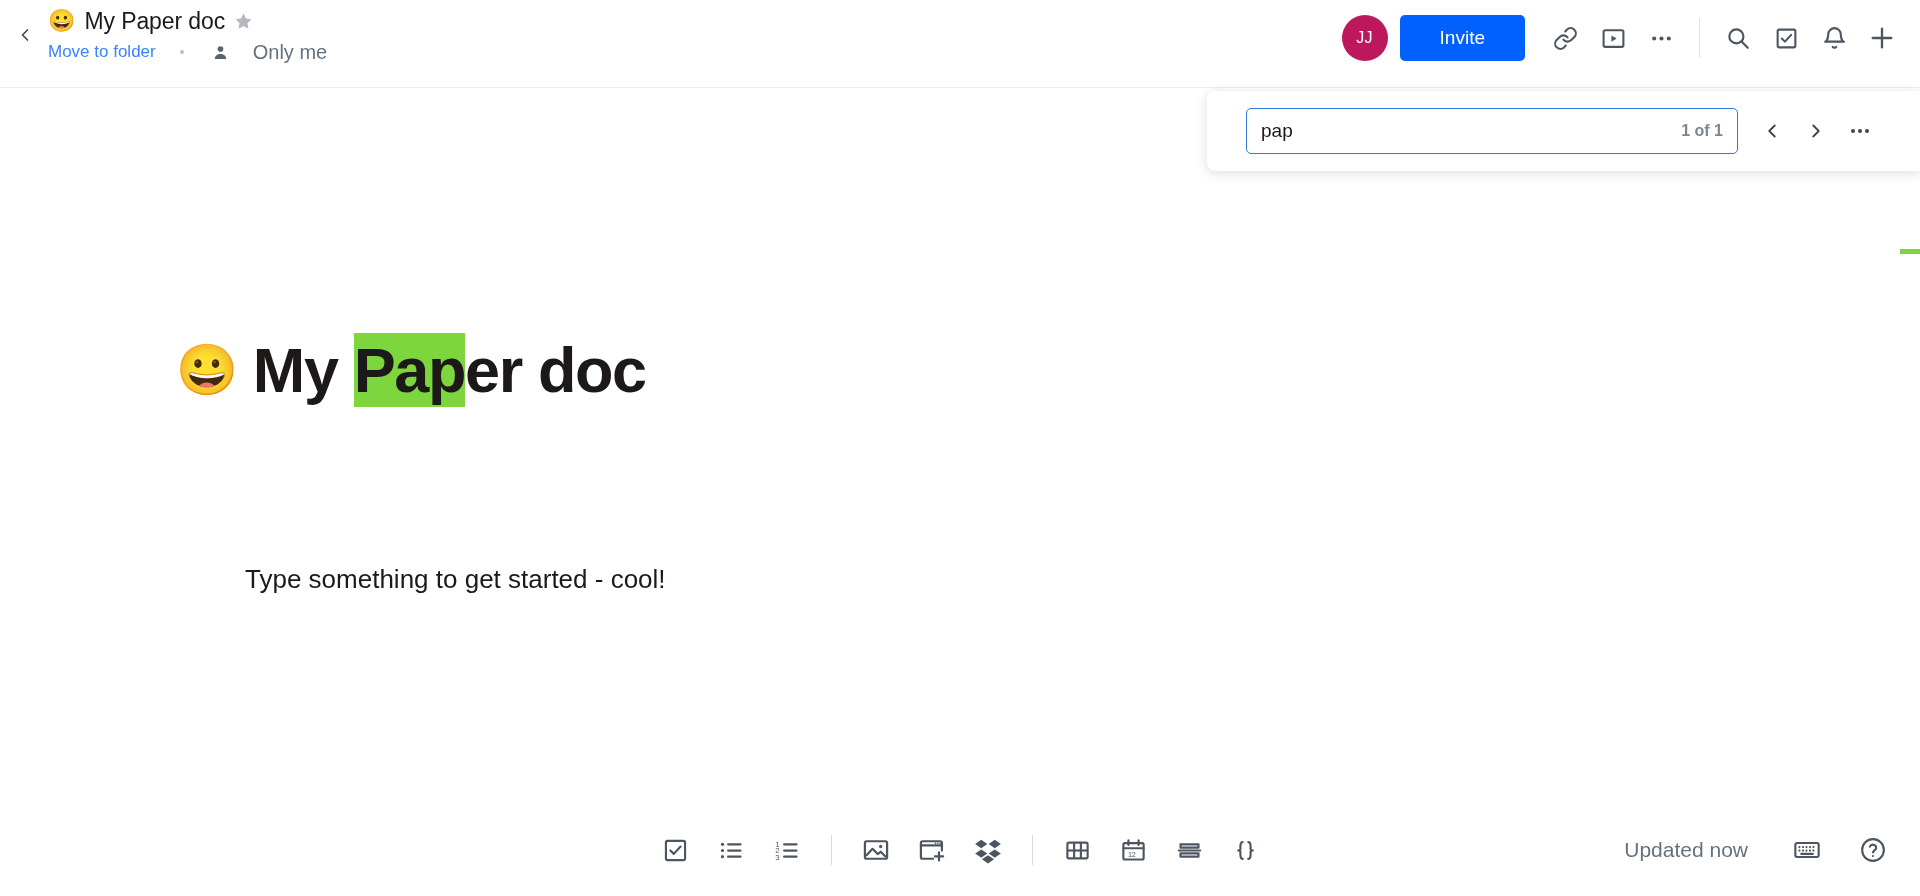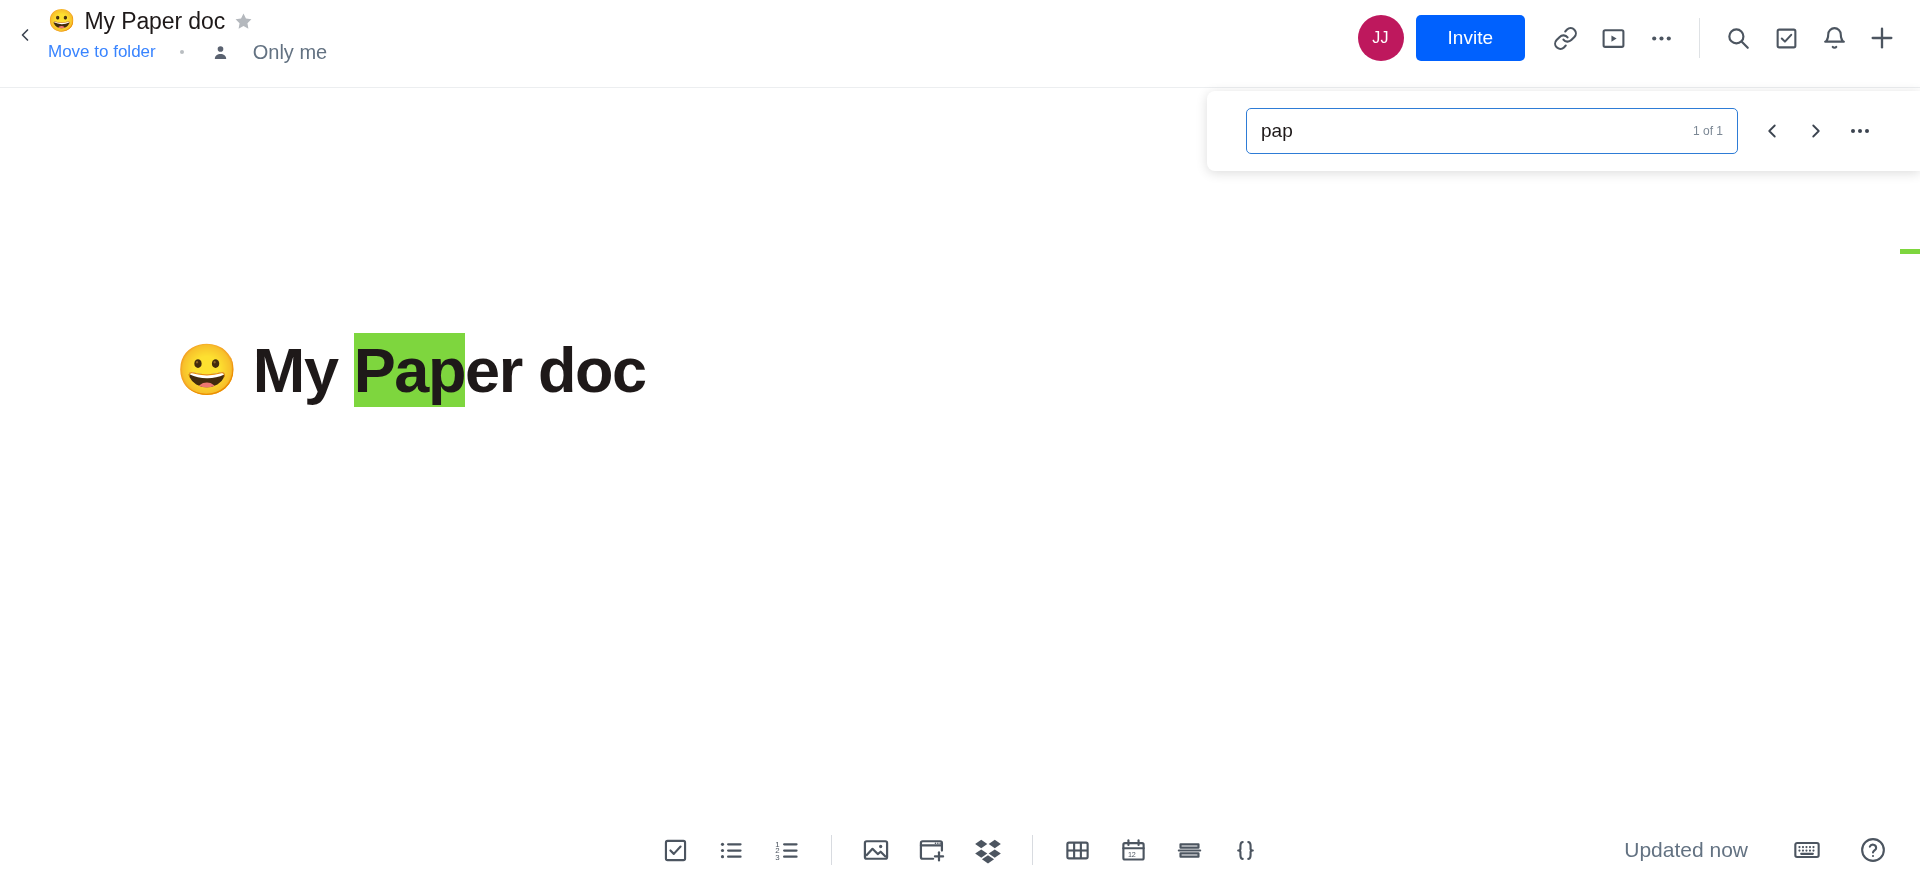--- a/index.html
+++ b/index.html
@@ -89,21 +89,21 @@
     background: #be185d;
     color: #fff;
     font-size: 16px;
     display: flex; align-items: center; justify-content: center;
     cursor: pointer;
     margin-right: 12px;
     letter-spacing: 0.3px;
   }
   .invite-btn {
     height: 46px;
-    padding: 0 32px;
+    padding: 0 40px;
     background: #0061fe;
     color: #ffffff;
     border: none;
     border-radius: 5px;
     font-size: 19px;
     font-family: "Liberation Sans", sans-serif;
     cursor: pointer;
     margin-right: 16px;
   }
   .icon-btn {
@@ -148,24 +148,25 @@
   .find-input {
     flex: 1;
     border: none;
     outline: none;
     font-size: 19px;
     font-family: "Liberation Sans", sans-serif;
     color: #1e1919;
     background: transparent;
   }
   .find-count {
-    font-size: 12px;
+    font-size: 16px;
     color: #7b8794;
     white-space: nowrap;
     margin-left: 8px;
+    font-weight: bold;
   }
   .find-nav {
     display: flex;
     align-items: center;
     margin-left: 14px;
     gap: 4px;
   }
   .find-nav .icon-btn { width: 40px; height: 40px; color: #3c4450; }
 
   
@@ -396,20 +397,21 @@
 </div>
 
 <div class="scroll-marker"></div>
 
 <div class="doc-body">
   <div class="doc-title-big">
     <span class="emoji">😀</span>
     <span><span>My </span><span class="hl">Pap</span><span>er doc</span></span>
   </div>
 
+  <div class="doc-paragraph">Type something to get started - cool!</div>
 </div>
 
 <div class="bottom-bar">
   <div class="bottom-tools">
 
     <div class="icon-btn">
       <span>
         <svg width="27" height="27" viewBox="0 0 24 24" fill="none" stroke="#4c5560" stroke-width="1.9" stroke-linecap="round" stroke-linejoin="round">
           <rect x="3.5" y="3.5" width="17" height="17" rx="1.5"></rect>
           <polyline points="7.5 12 10.5 15 16.5 8.5"></polyline>

